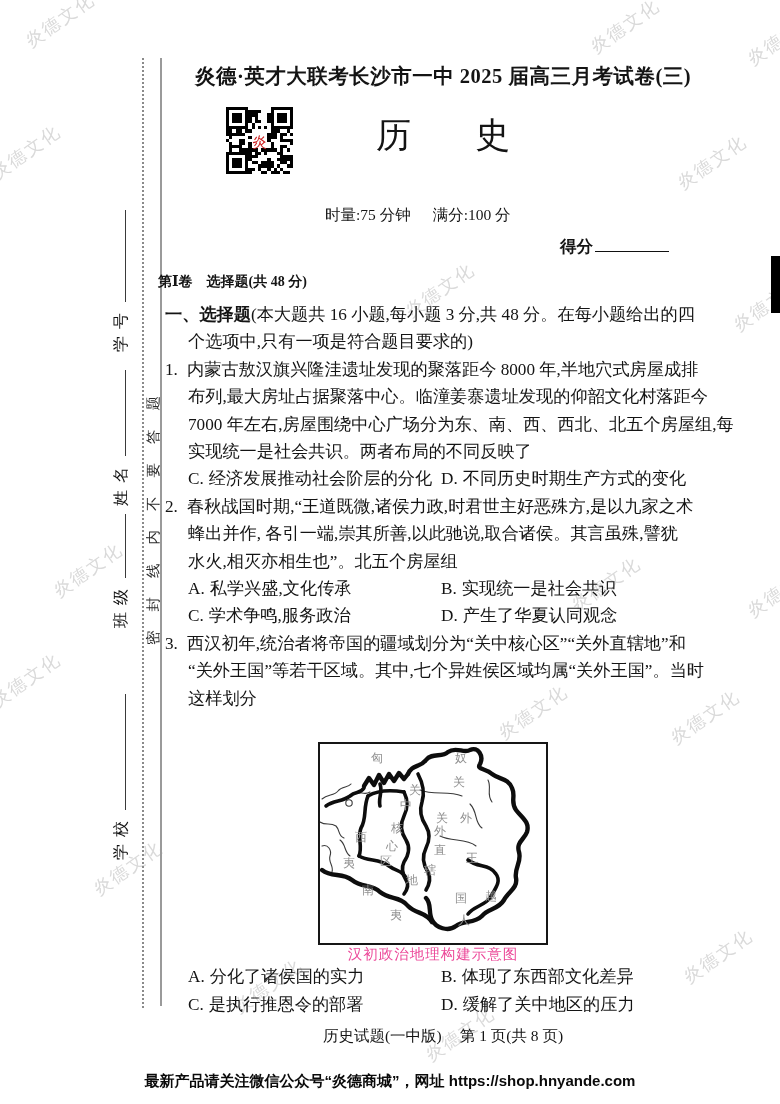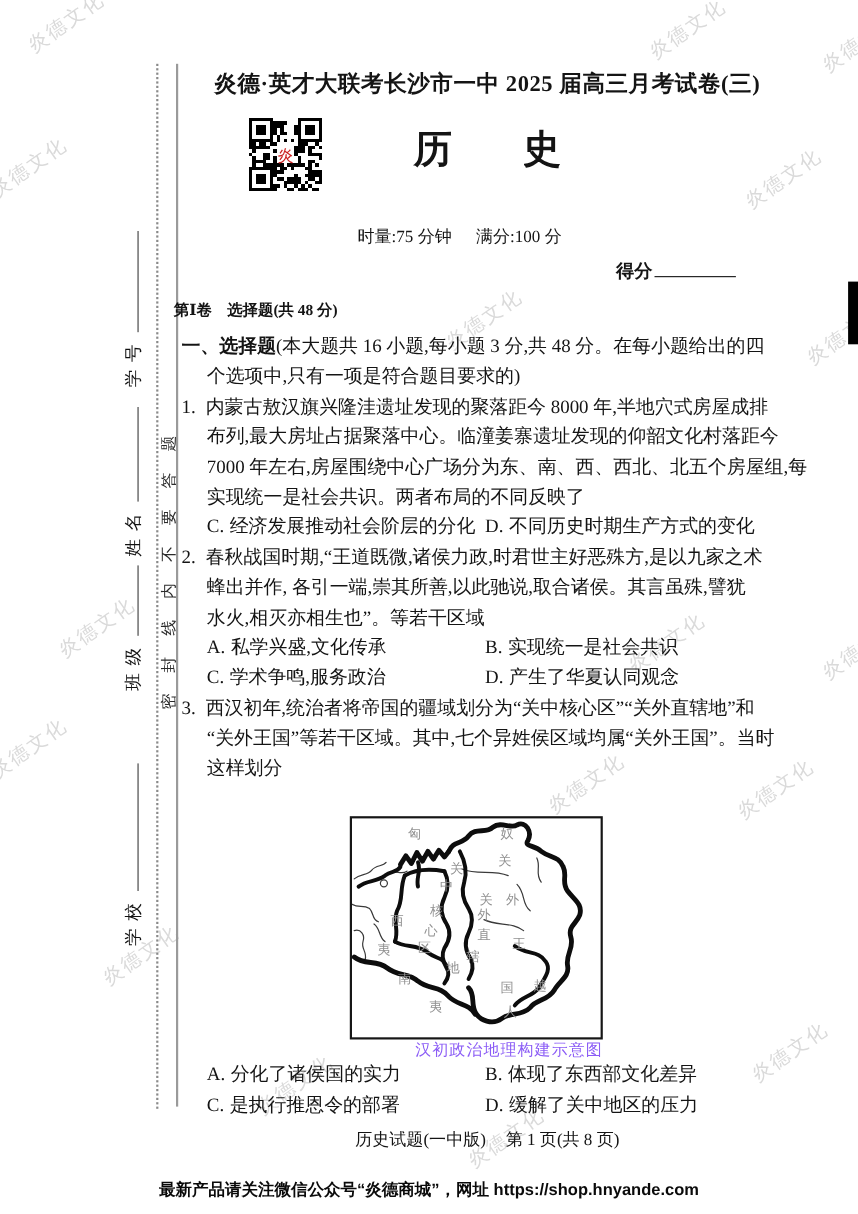--- a/index.html
+++ b/index.html
@@ -22,21 +22,21 @@
   .f1{top:352px}.f1 .blank{width:92px}
   .f2{top:506px}.f2 .blank{width:86px}
   .f3{top:628px}.f3 .blank{width:64px}
   .f4{top:860px}.f4 .blank{width:116px}
 
   
   .exam-title{position:absolute;left:158px;top:62px;width:570px;text-align:center;
               font-size:20.5px;font-weight:700;letter-spacing:0.5px;}
   .qr{position:absolute;left:226px;top:107px;width:67px;height:67px;}
   .subject{position:absolute;left:158px;top:112px;width:570px;text-align:center;
-           font-size:35px;font-weight:700;}
+           font-size:35px;font-weight:400;}
   .subject .gap{display:inline-block;width:64px;}
   .meta{position:absolute;left:325px;top:205px;font-size:15.5px;}
   .meta .sep{display:inline-block;width:22px;}
   .score{position:absolute;left:560px;top:236px;font-size:16.5px;font-weight:700;}
   .score .blank{display:inline-block;width:74px;border-bottom:1.5px solid #111;height:15px;margin-left:2px;}
   .section-title{position:absolute;left:158px;top:273px;width:570px;
                  font-size:14px;font-weight:700;}
   .section-title .vol{margin-right:14px;}
 
   
@@ -47,22 +47,22 @@
   .qnum{display:inline-block;min-width:22px;}
   .opts{display:flex;padding-left:23px;}
   .optA{width:253px;}
   .opt{white-space:nowrap;}
   .optlbl{margin-right:5px;}
   .opts3{position:absolute;left:165px;top:963px;width:562px;font-size:17.2px;line-height:27.8px;}
 
   
   .figure{position:absolute;left:318px;top:742px;width:226px;height:199px;border:2px solid #161616;
           background:#fff;box-sizing:content-box;}
-  .figcaption{position:absolute;left:318px;top:945px;width:230px;text-align:right;
-              font-size:14.5px;letter-spacing:1px;color:#8b5cf6;}
+  .figcaption{position:absolute;left:318px;top:945px;width:230px;text-align:center;
+              font-size:14.5px;letter-spacing:1px;color:#ec4899;}
   .maplabel{fill:#919191;font-size:12px;font-family:"Liberation Serif","DejaVu Serif",serif;text-anchor:middle;}
   .mp{fill:none;stroke:#0d0d0d;stroke-width:3.6;stroke-linecap:round;stroke-linejoin:round;}
   .mp2{fill:none;stroke:#0d0d0d;stroke-width:4.4;stroke-linecap:round;stroke-linejoin:round;}
   .mt{fill:none;stroke:#3a3a3a;stroke-width:1.1;stroke-linecap:round;stroke-linejoin:round;}
 
   
   .footer{position:absolute;left:158px;top:1026px;width:570px;text-align:center;font-size:15.5px;}
   .footer .doc{margin-right:18px;}
   .promo{position:absolute;left:0;top:1072px;width:780px;text-align:center;
          font-family:"Liberation Sans","DejaVu Sans",sans-serif;font-size:15px;font-weight:600;color:#0a0a0a;}
@@ -262,21 +262,21 @@
     <div class="ind">布列,最大房址占据聚落中心。临潼姜寨遗址发现的仰韶文化村落距今</div>
     <div class="ind">7000 年左右,房屋围绕中心广场分为东、南、西、西北、北五个房屋组,每</div>
     <div class="ind">实现统一是社会共识。两者布局的不同反映了</div>
     <div class="opts">
       <span class="opt optA"><span class="optlbl">C.</span><span>经济发展推动社会阶层的分化</span></span>
       <span class="opt"><span class="optlbl">D.</span><span>不同历史时期生产方式的变化</span></span>
     </div>
 
     <div><span class="qnum">2.</span><span>春秋战国时期,“王道既微,诸侯力政,时君世主好恶殊方,是以九家之术</span></div>
     <div class="ind">蜂出并作, 各引一端,崇其所善,以此驰说,取合诸侯。其言虽殊,譬犹</div>
-    <div class="ind">水火,相灭亦相生也”。等若干区域</div>
+    <div class="ind">水火,相灭亦相生也”。北五个房屋组</div>
     <div class="opts">
       <span class="opt optA"><span class="optlbl">A.</span><span>私学兴盛,文化传承</span></span>
       <span class="opt"><span class="optlbl">B.</span><span>实现统一是社会共识</span></span>
     </div>
     <div class="opts">
       <span class="opt optA"><span class="optlbl">C.</span><span>学术争鸣,服务政治</span></span>
       <span class="opt"><span class="optlbl">D.</span><span>产生了华夏认同观念</span></span>
     </div>
 
     <div><span class="qnum">3.</span><span>西汉初年,统治者将帝国的疆域划分为“关中核心区”“关外直辖地”和</span></div>

